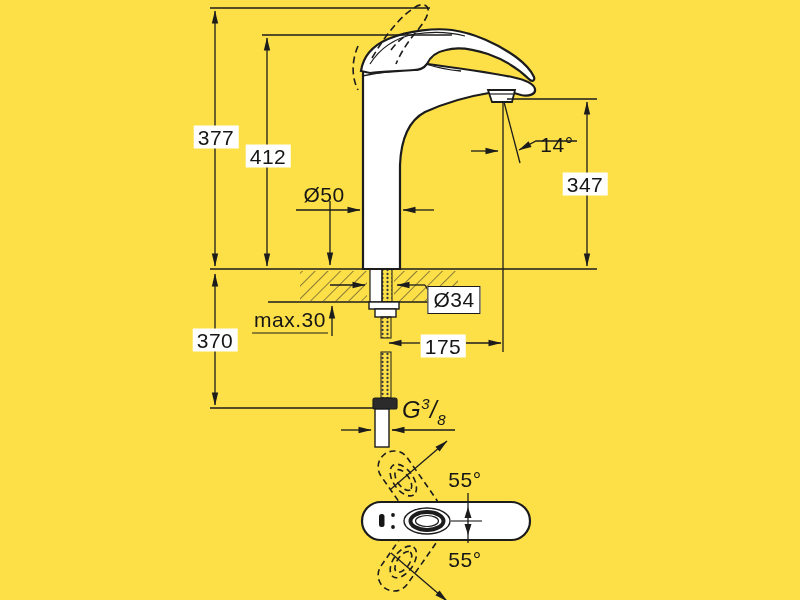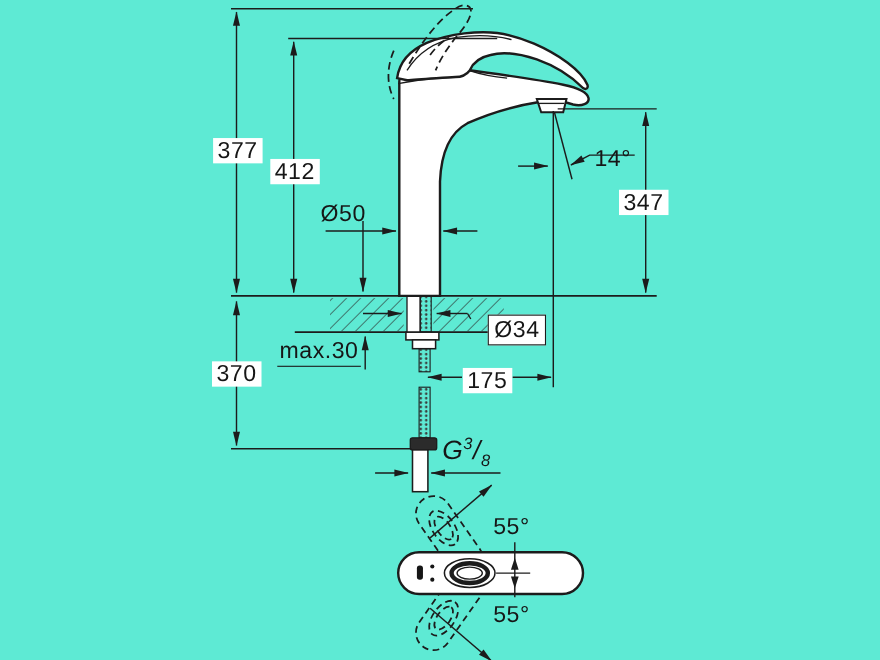--- a/index.html
+++ b/index.html
@@ -1,17 +1,17 @@
 <!DOCTYPE html>
 <html><head>
 <meta charset="utf-8">
 <title>Faucet technical drawing</title>
 <style>
   html,body{margin:0;padding:0;background:#fff;}
-  #stage{position:relative;width:800px;height:600px;background:#5eead4;overflow:hidden;
+  #stage{position:relative;width:800px;height:600px;background:#fde047;overflow:hidden;
          font-family:"Liberation Sans","DejaVu Sans",sans-serif;color:#161616;}
   svg{position:absolute;left:0;top:0;}
   .lbl{position:absolute;font-size:21px;line-height:1;color:#161616;white-space:nowrap;
        transform:translate(-50%,-50%);letter-spacing:.5px;}
   .onln{background:#fff;padding:1px 4px;}
   .boxed{border:1.4px solid #1c1c1c;padding:2px 5px 3px 5px;background:#fff;}
   .thread-lbl{transform:none;font-size:24px;}
   .thread-lbl sup{font-size:15px;vertical-align:9px;}
   .thread-lbl sub{font-size:15px;vertical-align:-7px;}
   .underlined{border-bottom:1.4px solid #1c1c1c;padding:0 2px 3px 2px;}
@@ -153,22 +153,22 @@
         <path d="M468,507 L464.5,518 L471.5,518 Z" fill="#1c1c1c" stroke="none"></path>
         <path d="M468,535 L464.5,524 L471.5,524 Z" fill="#1c1c1c" stroke="none"></path>
       </g>
     </g>
   </svg>
 
   <div class="lbl onln" style="left:216px;top:137px;">377</div>
   <div class="lbl onln" style="left:268px;top:156px;">412</div>
   <div class="lbl onln" style="left:215px;top:340px;">370</div>
   <div class="lbl onln" style="left:585px;top:184px;">347</div>
-  <div class="lbl" style="left:312px;top:194px;text-align:right;">Ø50</div>
+  <div class="lbl" style="left:324px;top:194px;text-align:right;">Ø50</div>
   <div class="lbl" style="left:557px;top:144px;">14°</div>
-  <div class="lbl boxed" style="left:454px;top:300px;margin-left:16px;">Ø34</div>
+  <div class="lbl boxed" style="left:454px;top:300px;">Ø34</div>
   <div class="lbl underlined" style="left:290px;top:321px;">max.30</div>
   <div class="lbl onln" style="left:443px;top:346px;">175</div>
   <div class="lbl thread-lbl" style="left:402px;top:396px;font-style:italic;"><span>G</span><sup>3</sup><span>/</span><sub>8</sub></div>
   <div class="lbl" style="left:465px;top:479px;">55°</div>
   <div class="lbl" style="left:465px;top:559px;">55°</div>
 
 </div>
 
 </body></html>

